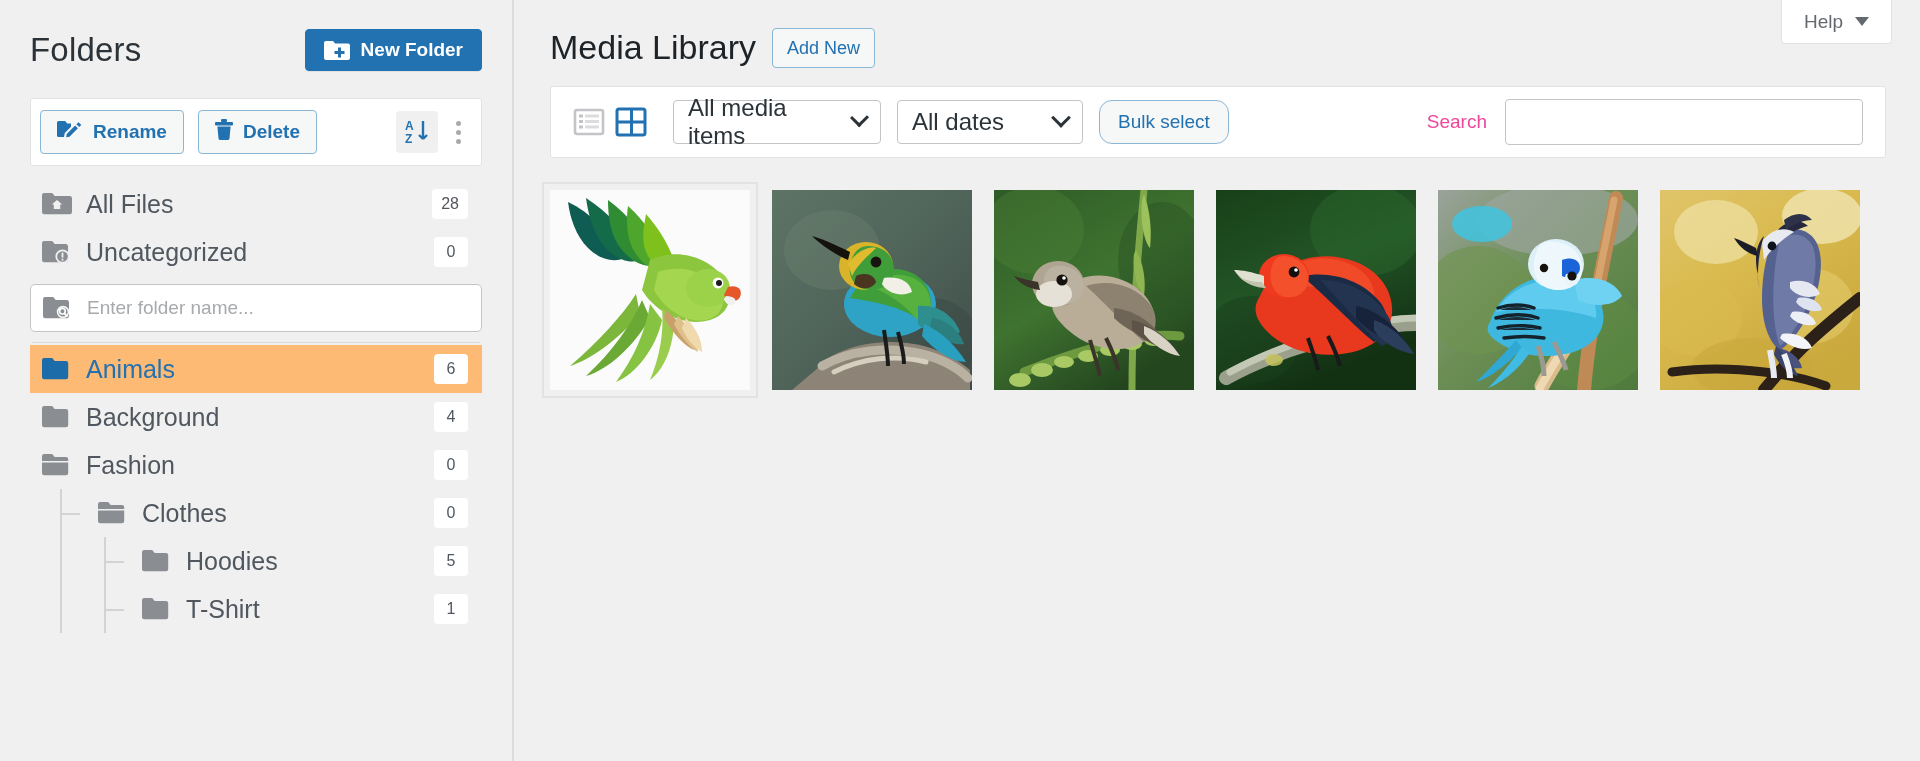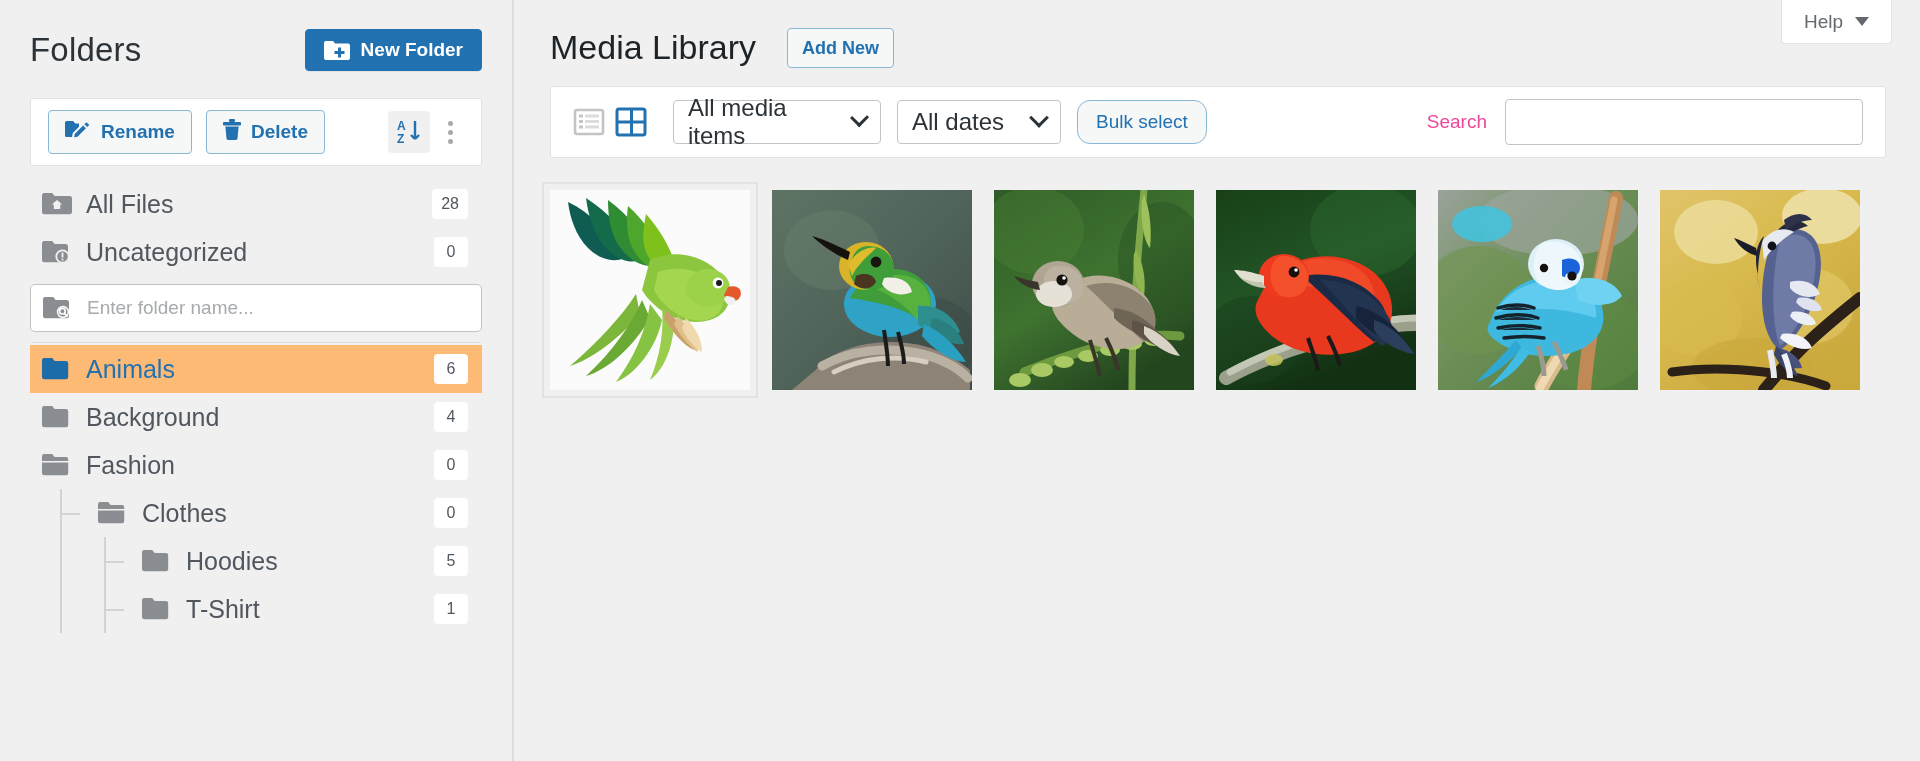--- a/index.html
+++ b/index.html
@@ -34,21 +34,21 @@
   .nf-icon { display:inline-flex; }
 
   
   .sb-card {
     margin-top: 22px;
     background: #fff;
     border: 1px solid #e2e2e4;
     border-radius: 3px;
     height: 68px;
     display: flex; align-items: center;
-    padding: 0 17px;
+    padding: 0 9px;
     gap: 14px;
   }
   .sb-btn {
     height: 44px; border: 1px solid #8bb7d6; background: #f6f7f7;
     border-radius: 4px; color: #2271b1; font-size: 19px; font-weight: 700;
     display: inline-flex; align-items: center; gap: 10px; padding: 0 16px;
     cursor: pointer;
   }
   .sb-card-right { margin-left: auto; display:flex; align-items:center; gap: 6px; }
   .sortbtn {
@@ -109,38 +109,38 @@
     font-size: 19px; color: #646970; cursor: pointer;
   }
   .caret { border-left: 7px solid transparent; border-right: 7px solid transparent;
            border-top: 9px solid #646970; display:inline-block; }
 
   .main-head { display: flex; align-items: flex-start; gap: 16px; padding-top: 28px; height: 74px; }
   .main-title { font-size: 34px; color: #1d2327; font-weight: 400; }
   .addnew-btn {
     border: 1px solid #8bb7d6; background: #f6f7f7; color: #2271b1;
     border-radius: 4px; height: 40px; padding: 0 14px;
-    font-size: 18px; font-weight: 700; cursor: pointer;
-    display:inline-flex; align-items:center;margin-left:15px;
+    font-size: 18px; font-weight: 400; cursor: pointer;
+    display:inline-flex; align-items:center;
   }
 
   .toolbar {
     margin-top: 12px; background: #fff; border: 1px solid #e2e2e4;
     border-radius: 3px; height: 72px; display: flex; align-items: center;
     padding: 0 22px; gap: 16px;
   }
   .viewtoggle { display: flex; align-items: center; gap: 10px; margin-right: 10px; }
   .vt { width: 32px; height: 32px; cursor: pointer; display:flex; }
   .select {
     height: 44px; border: 1px solid #c3c4c7; background: #fff; border-radius: 4px;
     display: inline-flex; align-items: center; justify-content: space-between;
     gap: 14px; padding: 0 14px; font-size: 24px; color: #2c3338; cursor: pointer;
   }
   .sel-media { width: 208px; }
-  .sel-dates { width: 164px; }
+  .sel-dates { width: 186px; }
   .chev { width: 14px; height: 14px; border-right: 3px solid #2c3338;
           border-bottom: 3px solid #2c3338; transform: rotate(45deg) translate(-3px,-3px); }
   .bulk-btn {
     height: 44px; border: 1px solid #8bb7d6; background: #f6f7f7; color: #2271b1;
     border-radius: 13px; padding: 0 18px; font-size: 19px; cursor: pointer;
     display:inline-flex; align-items:center;
   }
   .search-wrap { margin-left: auto; display: flex; align-items: center; gap: 18px; }
   .search-label { font-size: 19px; color: #ec4899; }
   .search-input {

